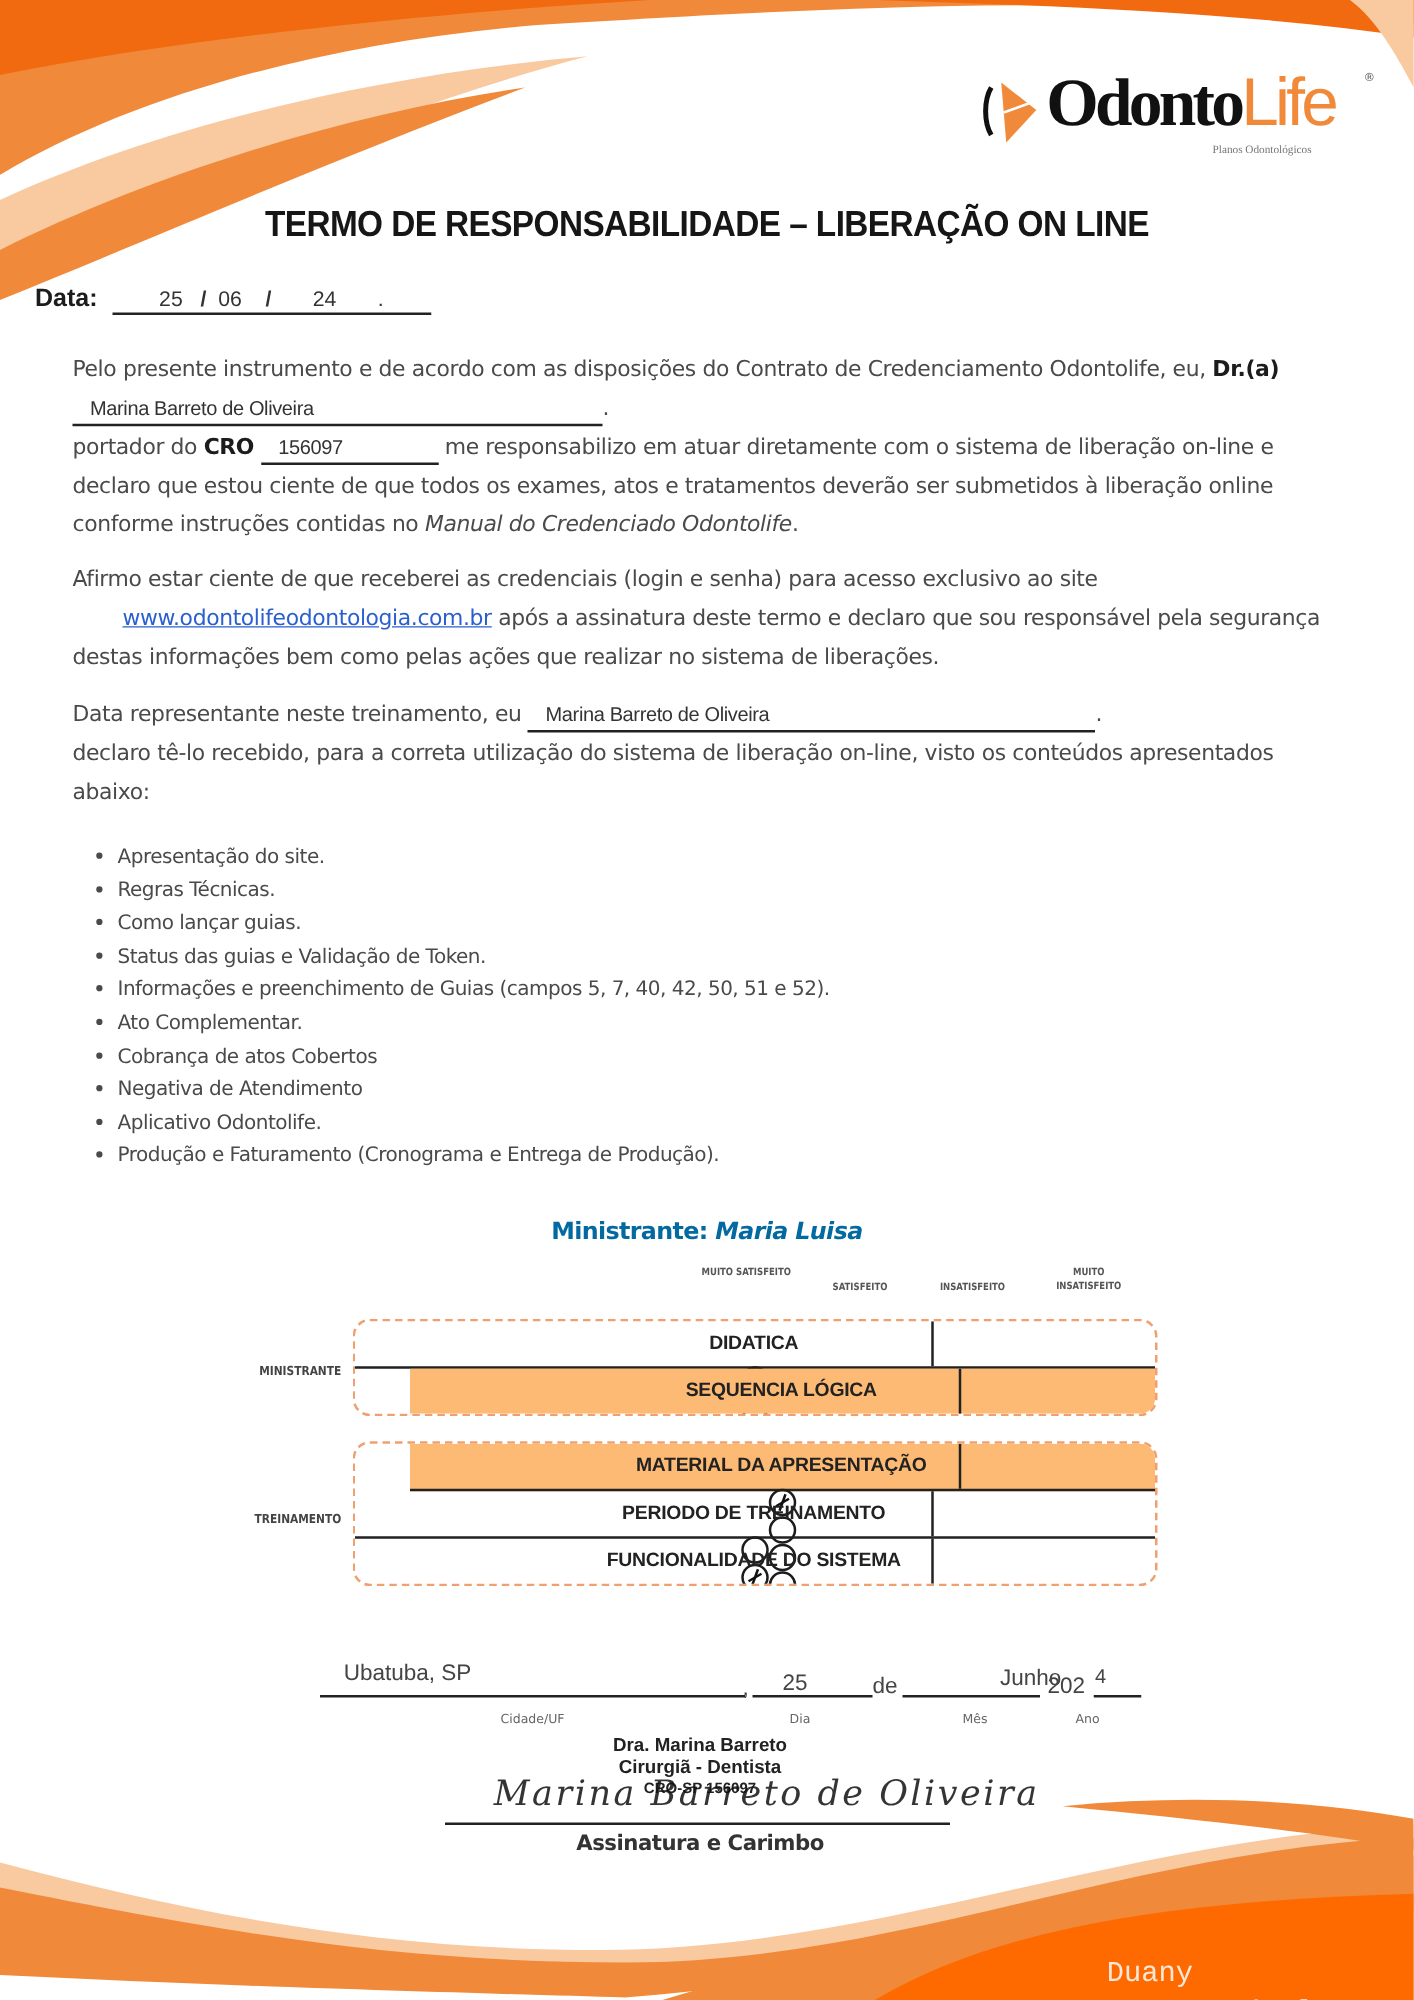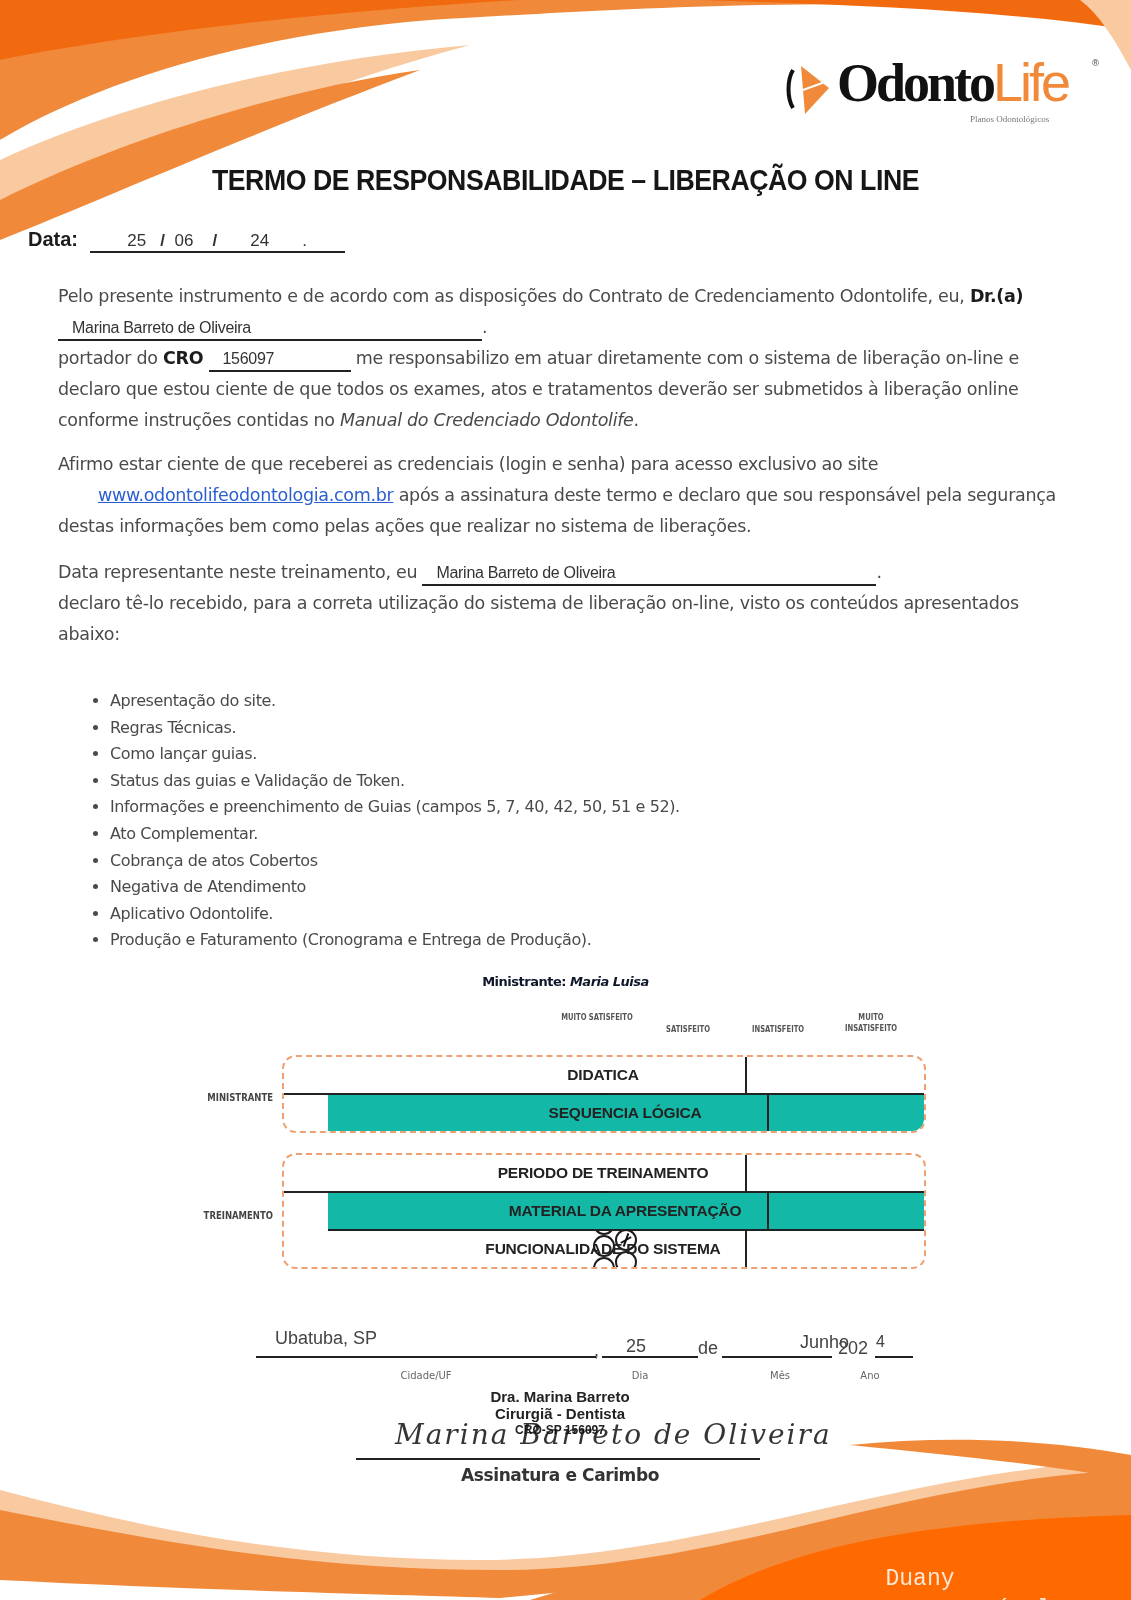--- a/index.html
+++ b/index.html
@@ -28,32 +28,32 @@
   .date-row { left: 28px; top: 228px; font-family: "Liberation Sans", sans-serif; font-size: 20px; font-weight: bold; color: #1c1c1c; }
   .fillline { display: inline-block; border-bottom: 2px solid #222; text-align: center; font-family: "Liberation Sans", sans-serif; font-weight: normal; color: #333; }
   .date-row .fillline { font-size: 17px; font-weight: normal; }
 
   .para { left: 58px; width: 1010px; font-family: "DejaVu Sans", sans-serif; font-size: 17.5px; line-height: 31px; color: #4a4a4a; letter-spacing: -0.3px; }
   .para b { color: #1c1c1c; }
   .para .fill { font-family: "Liberation Sans", sans-serif; font-size: 16px; color: #333; display: inline-block; border-bottom: 2px solid #222; line-height: 22px; padding-left: 14px; }
   .para a { color: #2b5fd0; text-decoration: underline; margin-left: 40px; }
   .para i { font-style: italic; }
 
-  #topics { left: 62px; top: 672px; margin: 16px; padding: 0 0 0 32px; font-family: "DejaVu Sans", sans-serif; font-size: 16px; line-height: 26.6px; color: #4a4a4a; letter-spacing: -0.4px; }
+  #topics { left: 62px; top: 672px; margin: 0; padding: 0 0 0 32px; font-family: "DejaVu Sans", sans-serif; font-size: 16px; line-height: 26.6px; color: #4a4a4a; letter-spacing: -0.4px; }
   #topics li { padding-left: 0; }
 
-  #ministrante { left: 0; width: 1131px; top: 974px; text-align: center; font-family: "DejaVu Sans", sans-serif; font-weight: bold; font-size: 13px; color: #0f172a; letter-spacing: -0.5px; }
+  #ministrante { left: 0; width: 1131px; top: 974px; text-align: center; font-family: "DejaVu Sans", sans-serif; font-weight: bold; font-size: 19px; color: #0369a1; letter-spacing: -0.5px; }
   #ministrante i { font-style: italic; }
 
   .colhead { top: 1012px; width: 90px; text-align: center; font-family: "DejaVu Sans", sans-serif; font-weight: bold; font-size: 8px; line-height: 11px; color: #555; transform: scaleX(0.85); }
 
   .group { left: 282px; width: 640px; border: 2px dashed #f0a070; border-radius: 14px; overflow: hidden; }
   .row { position: relative; height: 36px; border-bottom: 2px solid #222; display: flex; align-items: center; flex-direction: column; }
   .row:last-child { border-bottom: none; }
-  .row.shade { background: #14b8a6; margin-left: 44px; }
+  .row.shade { background: #fdba74; margin-left: 44px; }
   .row .label { width: 286px; text-align: center; font-family: "Liberation Sans", sans-serif; font-weight: bold; font-size: 15.5px; color: #222; letter-spacing: -0.2px; border-right: 2px solid #222; height: 100%; line-height: 36px; box-sizing: border-box; white-space: nowrap; }
   .row .opt { width: 90px; display: flex; justify-content: center; align-items: center; height: 100%; }
   .circle { width: 22px; height: 22px; border: 2px solid #1c1c1c; border-radius: 50%; box-sizing: border-box; position: relative; }
   .circle.marked::before, .circle.marked::after { content: ""; position: absolute; background: #111; }
   .circle.marked::before { left: 8px; top: 2px; width: 2px; height: 14px; transform: rotate(20deg); }
   .circle.marked::after { left: 3px; top: 8px; width: 12px; height: 2px; transform: rotate(-30deg); }
   .grouplabel { width: 110px; text-align: right; font-family: "DejaVu Sans", sans-serif; font-weight: bold; font-size: 10px; color: #444; transform: scaleX(0.85); transform-origin: right; }
 
   .sigline { border-bottom: 2px solid #222; }
   .siglabel { font-family: "DejaVu Sans", sans-serif; font-size: 10px; color: #666; text-align: center; }
@@ -168,42 +168,42 @@
     <div class="opt">
         <div class="circle"></div>
       </div>
     <div class="opt">
         <div class="circle"></div>
       </div>
   </div>
 </div>
 
 <div class="abs group" style="top:1153px;">
+  <div class="row shade">
+    <div class="label">MATERIAL DA APRESENTAÇÃO</div>
+    <div class="opt">
+        <div class="circle marked"></div>
+      </div>
+    <div class="opt">
+        <div class="circle"></div>
+      </div>
+    <div class="opt">
+        <div class="circle"></div>
+      </div>
+    <div class="opt">
+        <div class="circle"></div>
+      </div>
+  </div>
   <div class="row">
     <div class="label">PERIODO DE TREINAMENTO</div>
     <div class="opt">
         <div class="circle"></div>
       </div>
     <div class="opt">
         <div class="circle marked"></div>
-      </div>
-    <div class="opt">
-        <div class="circle"></div>
-      </div>
-    <div class="opt">
-        <div class="circle"></div>
-      </div>
-  </div>
-  <div class="row shade">
-    <div class="label">MATERIAL DA APRESENTAÇÃO</div>
-    <div class="opt">
-        <div class="circle marked"></div>
-      </div>
-    <div class="opt">
-        <div class="circle"></div>
       </div>
     <div class="opt">
         <div class="circle"></div>
       </div>
     <div class="opt">
         <div class="circle"></div>
       </div>
   </div>
   <div class="row">
     <div class="label">FUNCIONALIDADE DO SISTEMA</div>

